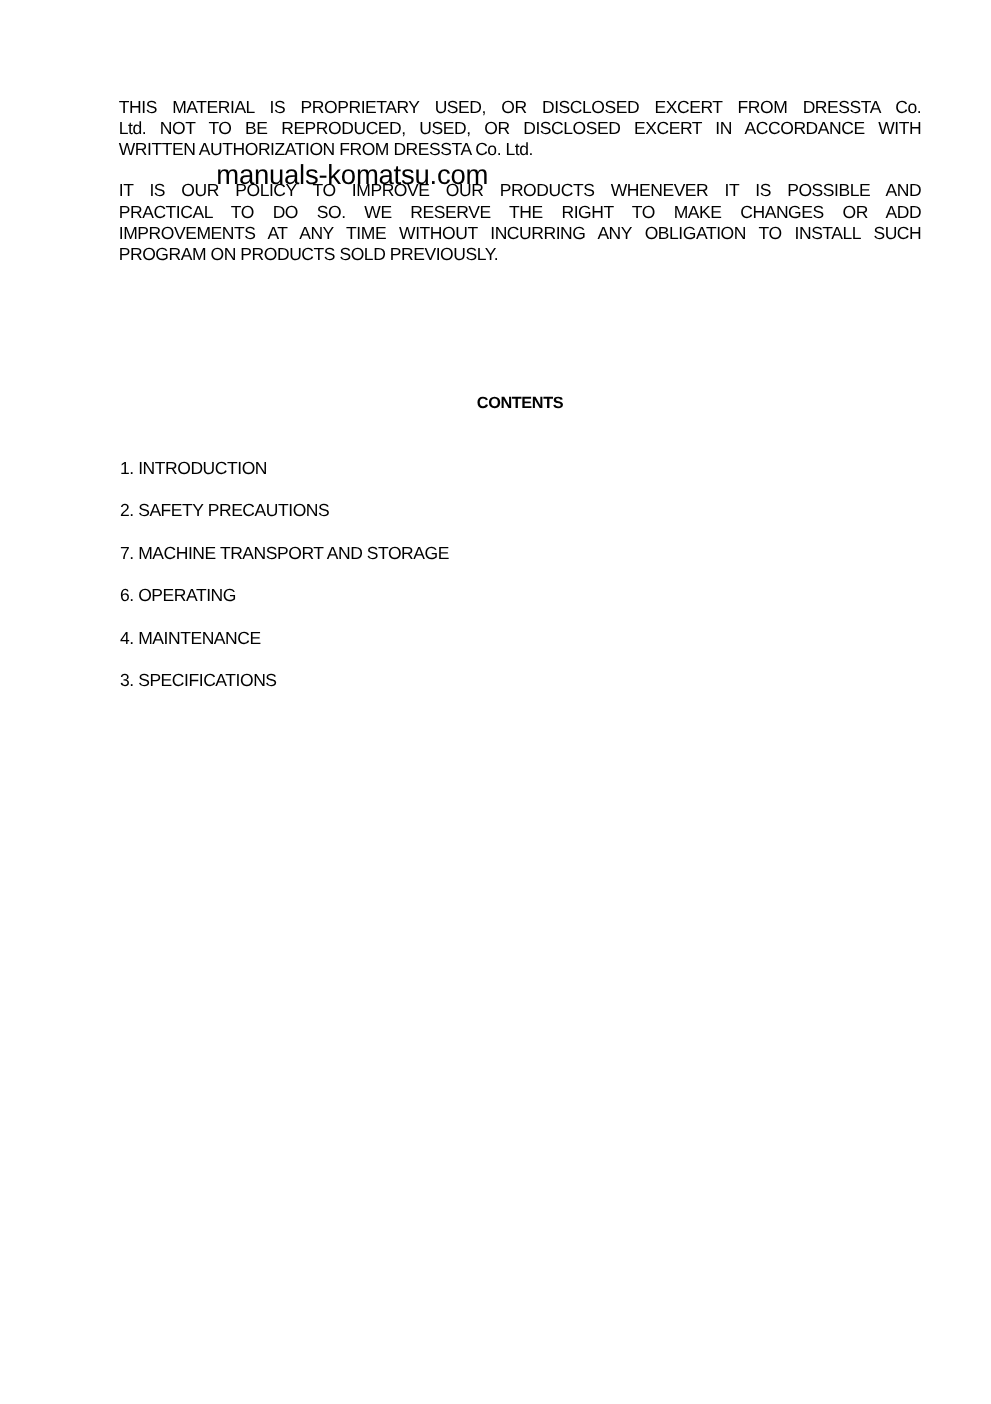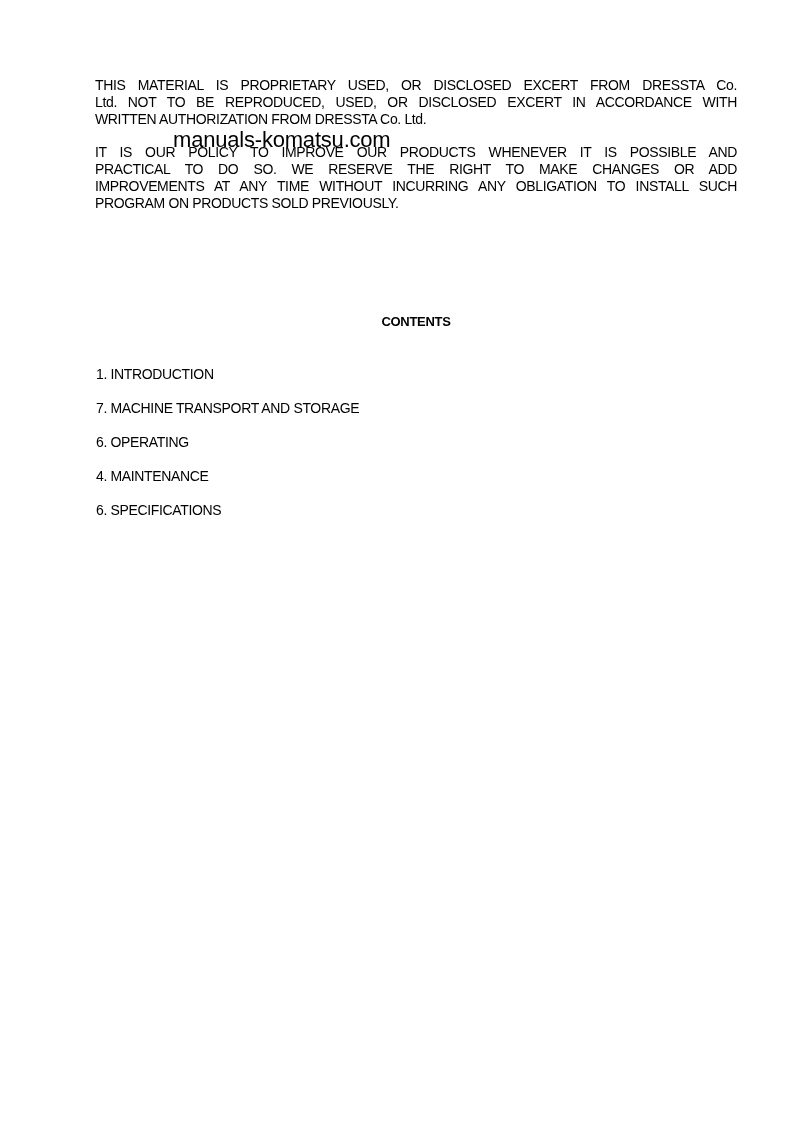--- a/index.html
+++ b/index.html
@@ -103,19 +103,20 @@
     <span class="ln last">PROGRAM ON PRODUCTS SOLD PREVIOUSLY.</span>
   </p>
 
   <div class="watermark">manuals-komatsu.com</div>
 
 
   <div class="contents-title">CONTENTS</div>
 
   <ul class="toc">
     <li>1. INTRODUCTION</li>
+    <li>2. SAFETY PRECAUTIONS</li>
     <li>7. MACHINE TRANSPORT AND STORAGE</li>
     <li>6. OPERATING</li>
     <li>4. MAINTENANCE</li>
-    <li>6. SPECIFICATIONS</li>
+    <li>3. SPECIFICATIONS</li>
   </ul>
 
 </div>
 
 </body></html>

